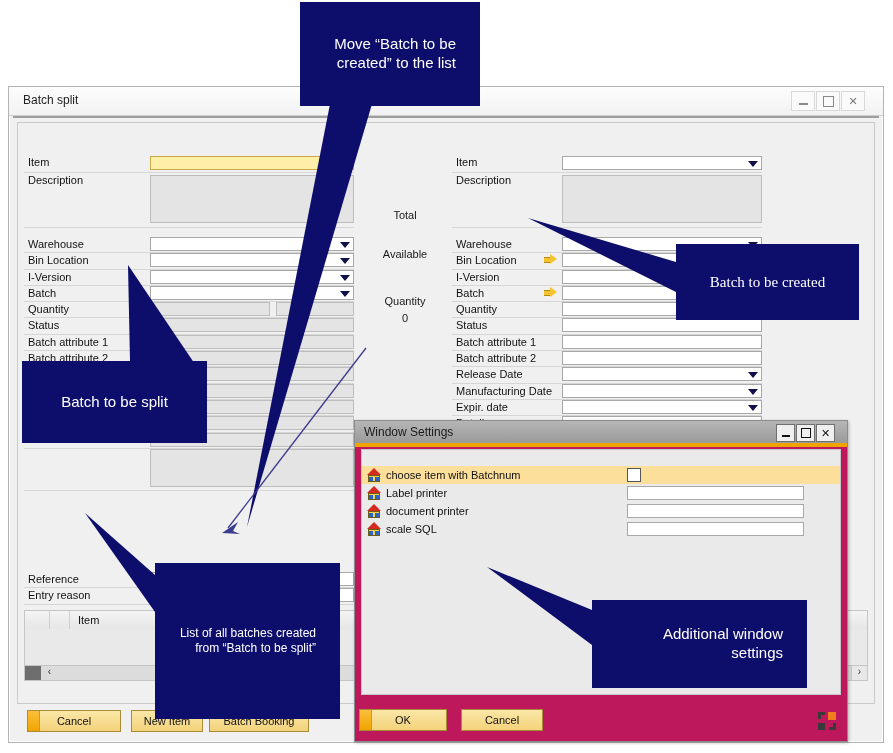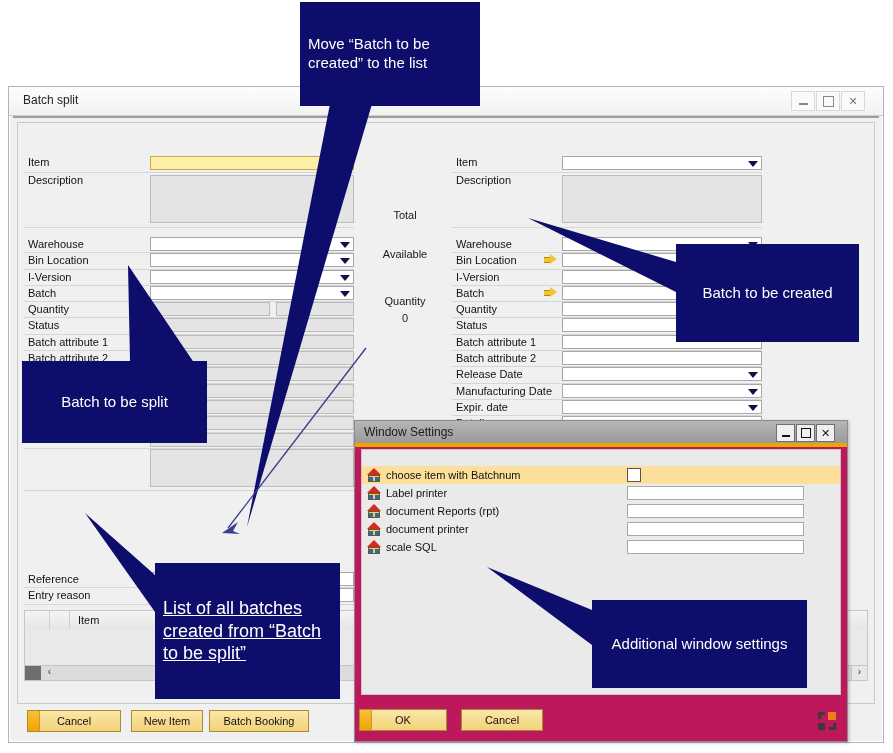--- a/index.html
+++ b/index.html
@@ -191,30 +191,30 @@
     border-left:7px solid transparent;border-right:7px solid transparent;
     border-bottom:7px solid #d42a1f;}
   .houseicon .base{position:absolute;left:1px;top:7px;width:12px;height:7px;
     background:#f0d24a;border:1px solid #6b5b14;box-sizing:border-box;}
   .houseicon .win{position:absolute;left:2px;top:9px;width:4px;height:4px;background:#2a64c8;}
   .houseicon .door{position:absolute;left:8px;top:9px;width:4px;height:4px;background:#2a64c8;}
 
   
   .callout{
     position:absolute;background:#0d0d6b;color:#ffffff;
-    font-size:15px;line-height:1.25;text-align:left;
+    font-size:15px;line-height:1.25;text-align:right;
     display:flex;align-items:center;justify-content:center;
-    padding:6px 8px;box-sizing:border-box;
+    padding:6px 24px;box-sizing:border-box;
   }
 
   #co-move{left:300px;top:2px;width:180px;height:104px;}
 
-  #co-created{left:676px;top:244px;width:183px;height:98px;}
+  #co-created{left:676px;top:244px;width:183px;height:76px;font-family:Liberation Serif, serif;}
   #co-split{left:22px;top:361px;width:185px;height:82px;}
-  #co-list{left:155px;top:563px;width:185px;height:136px;font-size:18px;text-decoration:underline;}
+  #co-list{left:155px;top:563px;width:185px;height:156px;font-size:12px;}
   #co-addset{left:592px;top:600px;width:215px;height:88px;}
 
   svg.overlay{position:absolute;left:0;top:0;width:893px;height:753px;pointer-events:none;}
 </style>
 </head>
 <body>
 
 <div id="batch-split-window" class="abs">
 
   <div id="bs-titlebar">
@@ -509,30 +509,20 @@
         <span class="ico houseicon">
             <span class="roof"></span>
             <span class="base"></span>
             <span class="win"></span>
             <span class="door"></span>
           </span>
         <span class="txt">Label printer</span>
         <span class="inp"></span>
       </div>
 
-      <div class="ws-row">
-        <span class="ico houseicon">
-            <span class="roof"></span>
-            <span class="base"></span>
-            <span class="win"></span>
-            <span class="door"></span>
-          </span>
-        <span class="txt">document Reports (rpt)</span>
-        <span class="inp"></span>
-      </div>
 
       <div class="ws-row">
         <span class="ico houseicon">
             <span class="roof"></span>
             <span class="base"></span>
             <span class="win"></span>
             <span class="door"></span>
           </span>
         <span class="txt">document printer</span>
         <span class="inp"></span>

